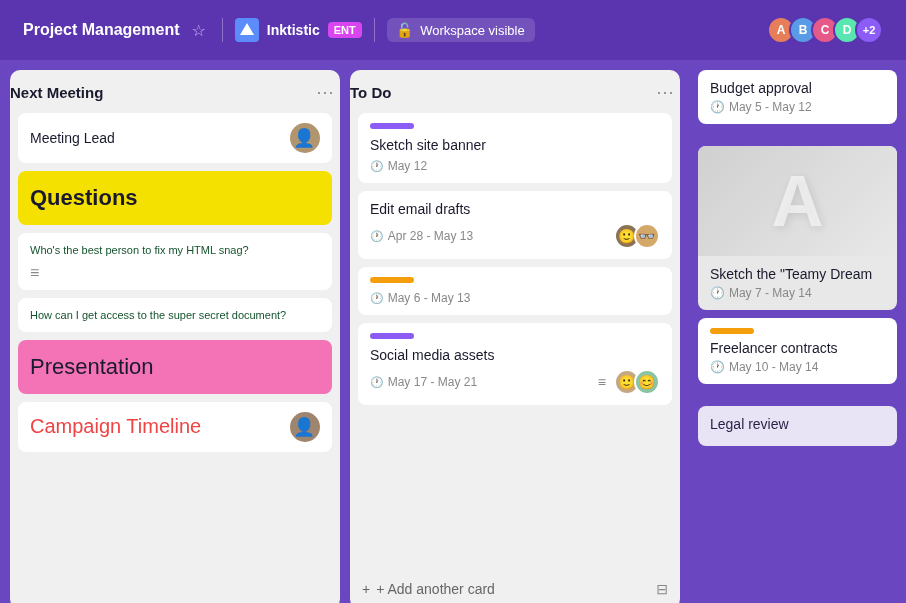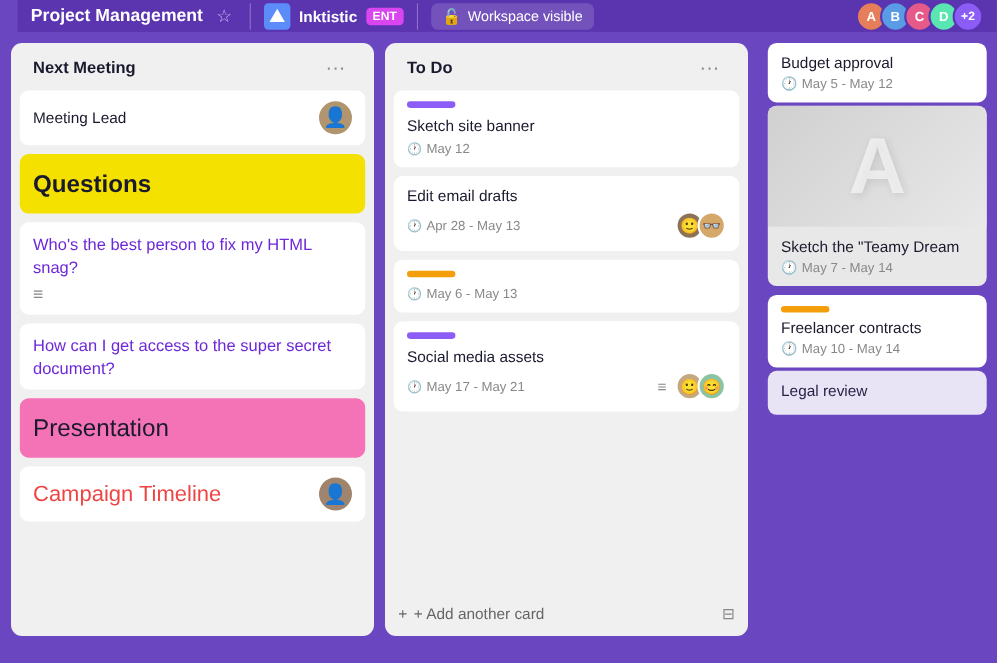--- a/index.html
+++ b/index.html
@@ -1,20 +1,20 @@
 <!DOCTYPE html>
 <html><head>
   <meta charset="utf-8">
   <style>
     * { box-sizing: border-box; margin: 0; padding: 0; }
     body { font-family: -apple-system, BlinkMacSystemFont, 'Segoe UI', sans-serif; background: #6b46c1; width: 906px; height: 603px; overflow: hidden; }
 
     
     .topbar {
-      display: flex; align-items: center; background: #5b35b0; padding: 0 12px; height: 29px; gap: 8px; margin-left: 16px;
+      display: flex; align-items: center; background: #5b35b0; padding: 0 23px; height: 60px; gap: 8px;
     }
     .topbar-title { color: white; font-weight: 700; font-size: 16px; }
     .topbar-star { color: #cbb8f0; font-size: 16px; cursor: pointer; padding: 4px; }
     .topbar-divider { width: 1px; height: 24px; background: rgba(255,255,255,0.3); margin: 0 4px; }
     .topbar-logo { width: 24px; height: 24px; background: #5b8cfa; border-radius: 4px; display: flex; align-items: center; justify-content: center; }
     .topbar-logo svg { width: 16px; height: 16px; }
     .topbar-workspace-name { color: white; font-size: 14px; font-weight: 700; }
     .topbar-badge { background: #d946ef; color: white; font-size: 11px; font-weight: 700; border-radius: 4px; padding: 2px 6px; }
     .topbar-workspace-btn { display: flex; align-items: center; gap: 6px; background: rgba(255,255,255,0.15); border-radius: 6px; padding: 4px 10px; color: white; font-size: 13px; cursor: pointer; }
     .topbar-workspace-icon { font-size: 14px; }
@@ -24,38 +24,38 @@
     .avatar-2 { background: #5a9be6; }
     .avatar-3 { background: #e65a8a; }
     .avatar-4 { background: #5ae6b0; }
     .avatar-more { background: #8b5cf6; font-size: 11px; }
 
     
     .board { display: flex; gap: 10px; padding: 10px 10px; height: calc(603px - 44px); overflow-x: auto; }
 
     
     .column { background: #f0f0f0; border-radius: 10px; width: 330px; min-width: 330px; display: flex; flex-direction: column; max-height: 100%; }
-    .column-header { display: flex; align-items: center; justify-content: space-between; padding: 10px 20px 8px; }
+    .column-header { display: flex; align-items: center; justify-content: space-between; padding: 10px 0 8px; }
     .column-title { font-size: 15px; font-weight: 700; color: #1a1a2e; }
     .column-menu { color: #888; font-size: 18px; cursor: pointer; padding: 2px 6px; border-radius: 4px; }
     .column-body { overflow-y: auto; padding: 0 8px 8px; display: flex; flex-direction: column; gap: 8px; flex: 1; }
 
     
     .card { background: white; border-radius: 8px; padding: 10px 12px; cursor: pointer; position: relative; }
 
     
     .card-meeting-lead { display: flex; align-items: center; justify-content: space-between; }
     .card-meeting-lead-text { font-size: 14px; color: #1a1a2e; font-weight: 400; }
     .card-avatar-sm { width: 30px; height: 30px; border-radius: 50%; background: #c0a890; display: flex; align-items: center; justify-content: center; overflow: hidden; }
 
     .card-yellow { background: #f5e100; border-radius: 8px; padding: 14px 12px; }
     .card-yellow-text { font-size: 22px; font-weight: 700; color: #1a1a2e; }
 
     .card-question { padding: 10px 12px 8px; }
-    .card-question-text { font-size: 15px; color: #6d28d9; line-height: 1.4; }
+    .card-question-text { font-size: 11px; color: #14532d; line-height: 1.4; }
     .card-lines { color: #888; font-size: 16px; margin-top: 6px; }
 
     .card-pink { background: #f472b6; border-radius: 8px; padding: 14px 12px; }
     .card-pink-text { font-size: 22px; font-weight: 400; color: #1a1a2e; }
 
     .card-campaign { display: flex; align-items: center; justify-content: space-between; }
     .card-campaign-text { font-size: 20px; color: #ef4444; }
 
     
     .card-tag { height: 6px; border-radius: 3px; width: 44px; margin-bottom: 8px; }
@@ -70,21 +70,21 @@
     .card-avatar-row:first-child { margin-left: 0; }
     .av-green { background: #4ade80; }
     .av-blue { background: #60a5fa; }
 
     .card-lines-icon { color: #888; font-size: 14px; }
 
     
     .add-card-btn { display: flex; align-items: center; gap: 6px; padding: 8px 4px; color: #666; font-size: 14px; cursor: pointer; border-radius: 6px; margin: 0 8px 4px; justify-content: space-between; }
     .add-card-left { display: flex; align-items: center; gap: 6px; }
     .card-icon { color: #888; font-size: 14px; }
-    .pending-card { background: white; border-radius: 8px; padding: 10px 12px; cursor: pointer; margin-bottom: 3px; }
+    .pending-card { background: white; border-radius: 8px; padding: 10px 12px; cursor: pointer; margin-bottom: 22px; }
     .pending-card-title { font-size: 14px; font-weight: 500; color: #1a1a2e; margin-bottom: 4px; }
     .pending-card-date { display: flex; align-items: center; gap: 4px; font-size: 12px; color: #888; }
     .pending-image-card { background: #e8e8e8; border-radius: 8px; overflow: hidden; margin-bottom: 8px; cursor: pointer; }
     .pending-image { width: 100%; height: 110px; background: linear-gradient(135deg, #d0d0d0, #e8e8e8); display: flex; align-items: center; justify-content: center; }
     .pending-image-letter { font-size: 72px; font-weight: 900; color: rgba(255,255,255,0.6); text-shadow: 2px 2px 8px rgba(0,0,0,0.1); }
     .pending-image-content { padding: 10px 12px; }
     .pending-col-body { overflow-y: auto; padding: 0 8px 8px; flex: 1; }
   </style>
 </head>
 <body>

